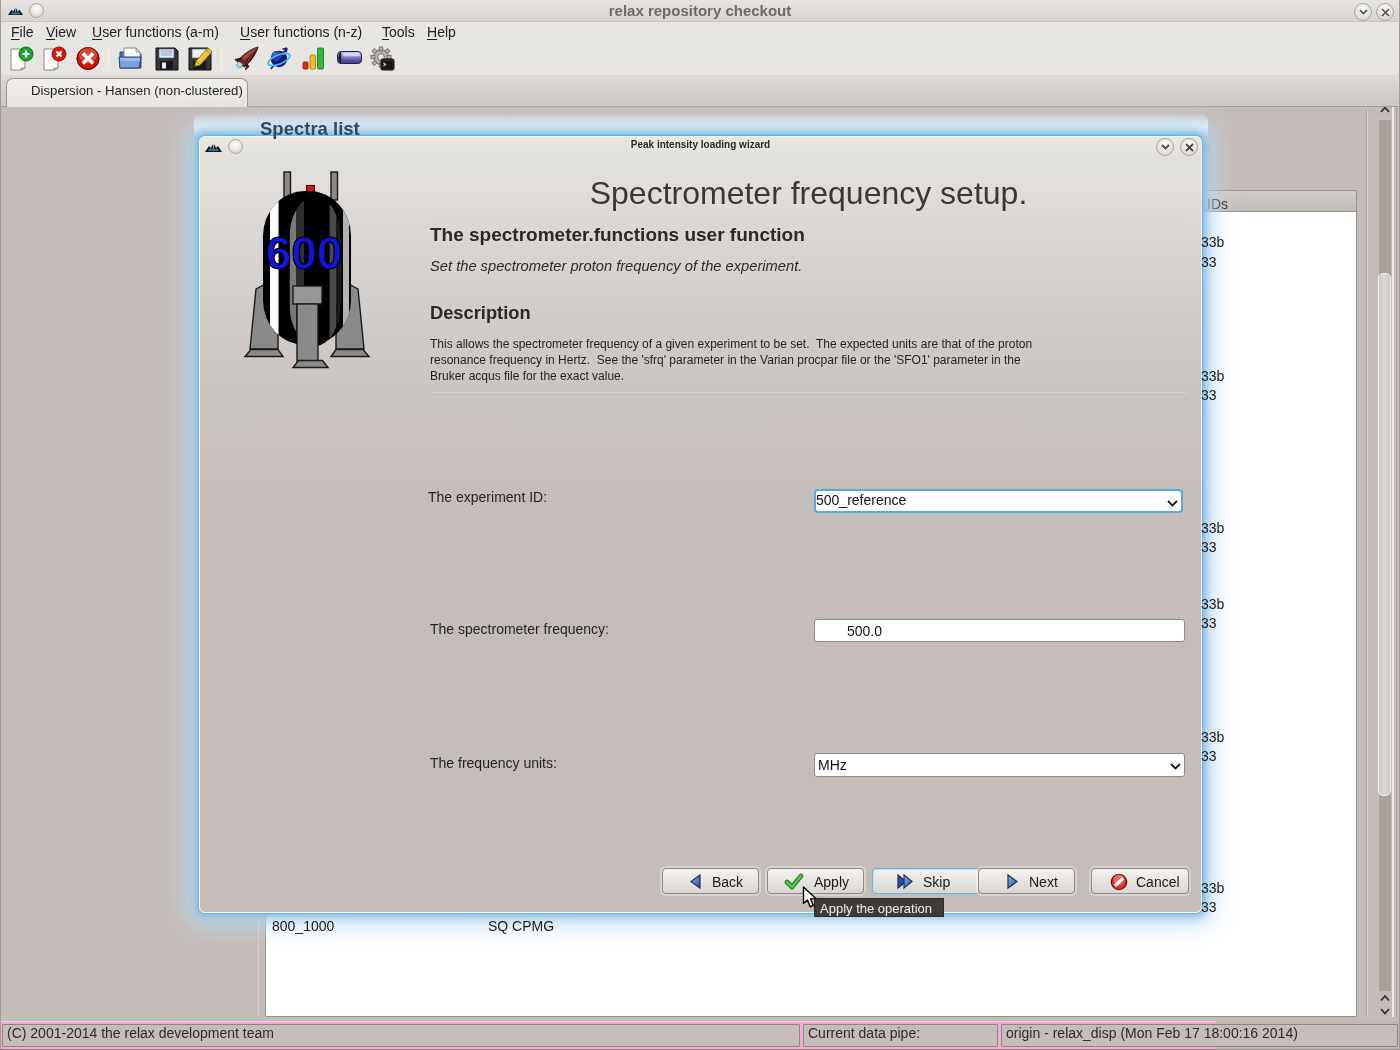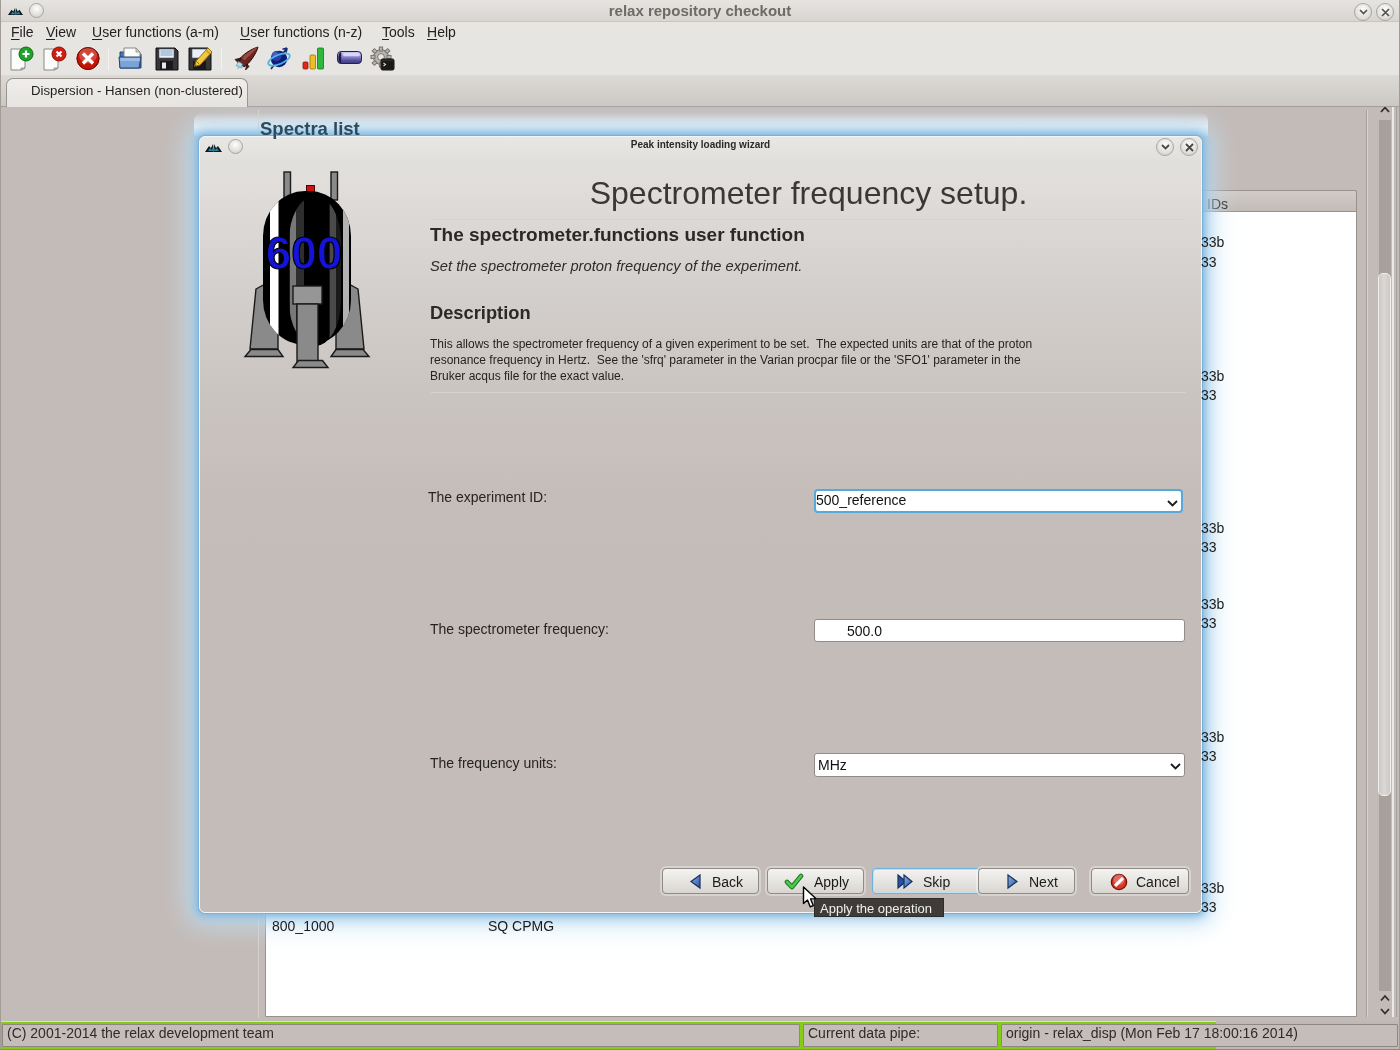--- a/index.html
+++ b/index.html
@@ -25,21 +25,21 @@
 #vsplit { left:258px; top:110px; width:1px; height:908px; background:#aaa29d; border-right:1px solid #d6d1cd; }
 #table { left:265px; top:190px; width:1092px; height:827px; background:#fff; border:1px solid #98928c; border-radius:2px 2px 0 0; }
 #thead { left:265px; top:190px; width:1092px; height:22px; background:linear-gradient(180deg,#d2ccc8,#c2bbb6); border:1px solid #98928c; border-radius:2px 2px 0 0; }
 .trow { color:#1a1a1a; }
 
 #sb { left:1357px; top:107px; width:43px; height:910px; background:#c3bbb8; }
 #sbtrough { left:1379px; top:120px; width:12px; height:871px; background:#a8a09b; }
 #sbthumb { left:1378px; top:273px; width:13px; height:523px; background:linear-gradient(90deg,#cdc8c4,#dcd8d5 45%,#cdc8c4); border:1px solid #f2f0ee; border-radius:5px; }
 #sbhl { left:1392px; top:107px; width:2px; height:910px; background:#eceae7; }
 
-#statusbar { left:0; top:1021px; width:1216px; height:29px; background:#84cc16; border-top:1px solid #dedad7;text-decoration:underline; }
+#statusbar { left:0; top:1021px; width:1216px; height:29px; background:#f9a8d4; border-top:1px solid #dedad7;text-decoration:underline; }
 .scell { top:2px; height:23px; background:#c5bdb9; border:1px solid #8e8781; border-radius:1px; color:#2e2b29; }
 .scell span { position:absolute; left:4px; top:0px; white-space:nowrap; }
 
 #dialog { left:199px; top:136px; width:1003px; height:777px; border-radius:6px;
   background:linear-gradient(180deg,#e9e7e4 0%,#e2e0dd 3%,#dcd8d5 11%,#d2cecb 21%,#cac4c0 34%,#c5bdb9 46%,#c4bcb8 60%,#c4bcb8 100%);
   border:1px solid #f2f4f6;
   box-shadow:0 0 0 1px rgba(120,176,216,.95), 0 0 6px 2px rgba(122,178,218,.9), 0 0 13px 6px rgba(148,196,232,.75), 0 0 26px 13px rgba(200,228,246,.75); }
 .dsep { left:231px; width:755px; height:1px; background:#a49d98; border-bottom:1px solid rgba(255,255,255,.55); }
 .dlabel { color:#252321; }
 .combo, .tinput { background:#fff; border:1px solid #908d89; border-radius:3px; color:#111; }

